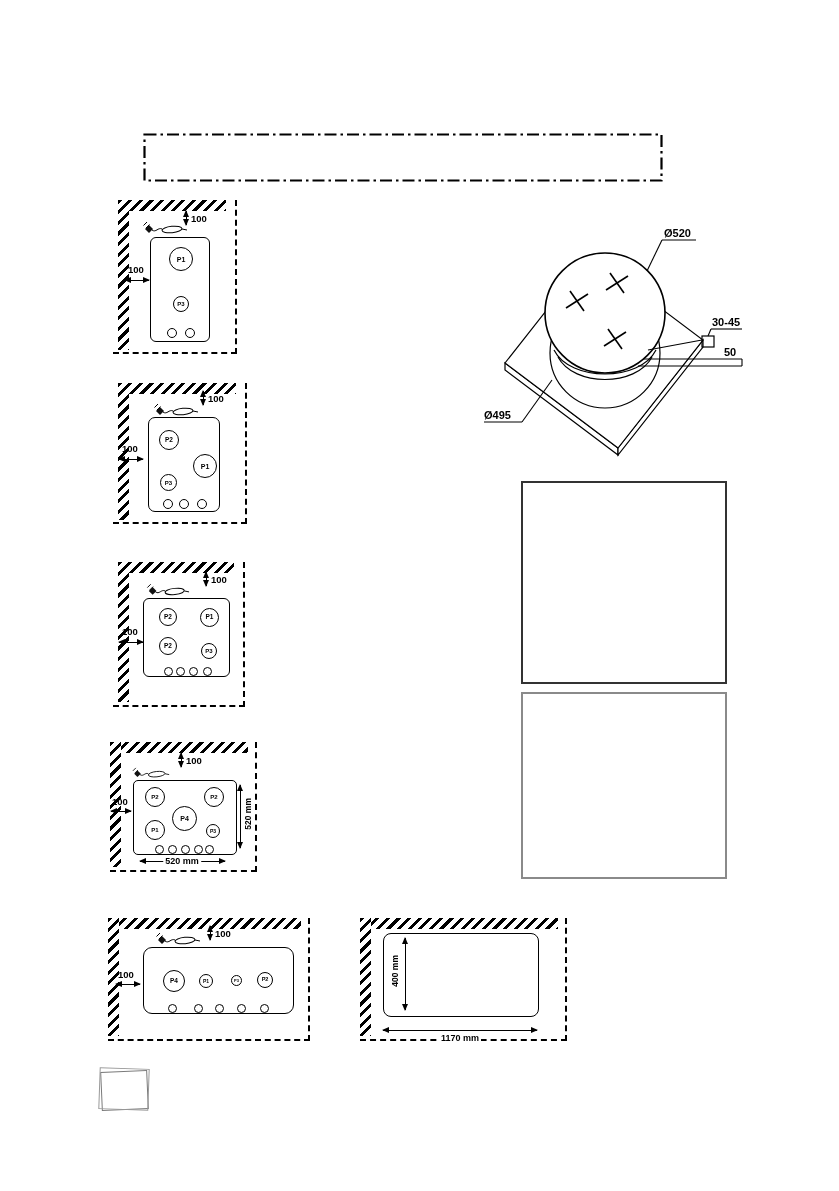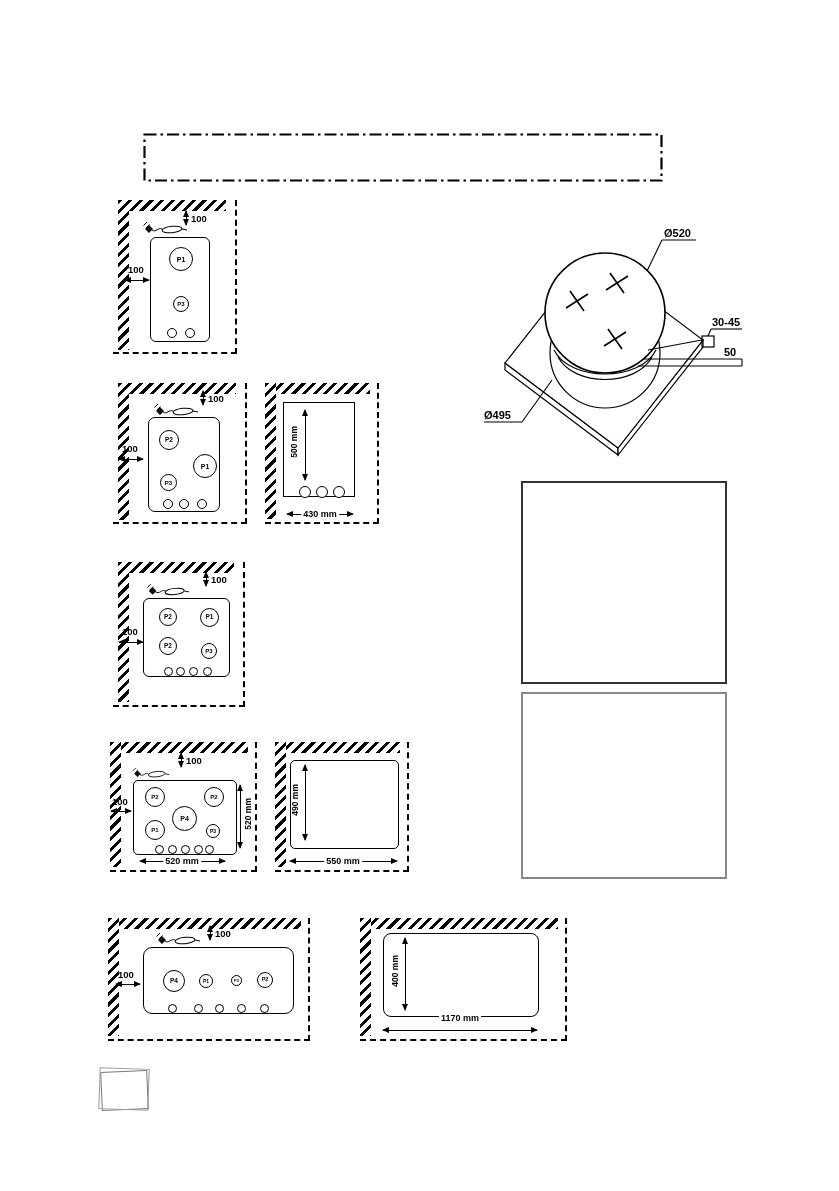--- a/index.html
+++ b/index.html
@@ -98,33 +98,20 @@
           <span>P1</span>
         </div>
       <div class="burner" style="left:11px;top:56px;width:15px;height:15px;font-size:6px">
           <span>P3</span>
         </div>
       <div class="knob" style="left:14px;top:81px"></div>
       <div class="knob" style="left:30px;top:81px"></div>
       <div class="knob" style="left:48px;top:81px"></div>
     </div>
   </div>
-  <div class="diag" style="left:265px;top:383px;width:112px;height:139px">
-    <div class="hatch-h" style="left:5px;top:0;width:100px"></div>
-    <div class="hatch-v" style="left:0;top:0;height:136px"></div>
-    <div class="cut" style="left:18px;top:19px;width:70px;height:93px">
-      <div class="hole" style="left:15px;top:83px"></div>
-      <div class="hole" style="left:32px;top:83px"></div>
-      <div class="hole" style="left:49px;top:83px"></div>
-    </div>
-    <div class="dimv" style="left:40px;top:27px;height:70px"></div>
-    <span class="vlab" style="left:25px;top:43px">500 mm</span>
-    <div class="dimh" style="left:22px;top:131px;width:66px"></div>
-    <span class="labc" style="left:55px;top:131px">430 mm</span>
-  </div>
 
   <div class="diag" style="left:113px;top:562px;width:130px;height:143px">
     <div class="hatch-h" style="left:5px;top:0;width:116px"></div>
     <div class="hatch-v" style="left:5px;top:0;height:140px"></div>
     <svg class="plug" style="left:31px;top:20px" width="46" height="15" viewBox="0 0 48 15">
       <path d="M3.5 5.5 L7 2 M6 8 L9.5 4.5" stroke="#000" stroke-width="1" fill="none"></path>
       <path d="M5 9 L9 5 L13 9 L9 13 Z" fill="#111"></path>
       <path d="M12 10 C 16 13, 18 7, 22 9" fill="none" stroke="#000"></path>
       <ellipse cx="32" cy="9.5" rx="10" ry="3.2" fill="none" stroke="#000" transform="rotate(-6 32 9.5)"></ellipse>
       <path d="M42 9 L47 10" stroke="#000"></path>
@@ -186,29 +173,20 @@
       <div class="knob knob7" style="left:21px;top:64px"></div>
       <div class="knob knob7" style="left:34px;top:64px"></div>
       <div class="knob knob7" style="left:47px;top:64px"></div>
       <div class="knob knob7" style="left:60px;top:64px"></div>
       <div class="knob knob7" style="left:71px;top:64px"></div>
     </div>
     <div class="dimv" style="left:130px;top:43px;height:63px"></div>
     <span class="vlab" style="left:134px;top:56px">520 mm</span>
     <div class="dimh" style="left:30px;top:119px;width:85px"></div>
     <span class="labc" style="left:72px;top:119px">520 mm</span>
-  </div>
-  <div class="diag" style="left:275px;top:742px;width:132px;height:128px">
-    <div class="hatch-h" style="left:5px;top:0;width:120px"></div>
-    <div class="hatch-v" style="left:0;top:0;height:125px"></div>
-    <div class="cut" style="left:15px;top:18px;width:107px;height:87px;border-radius:5px"></div>
-    <div class="dimv" style="left:30px;top:23px;height:75px"></div>
-    <span class="vlab" style="left:16px;top:42px">490 mm</span>
-    <div class="dimh" style="left:15px;top:119px;width:107px"></div>
-    <span class="labc" style="left:68px;top:119px">550 mm</span>
   </div>
 
   <div class="diag" style="left:108px;top:918px;width:200px;height:121px">
     <div class="hatch-h" style="left:5px;top:0;width:188px"></div>
     <div class="hatch-v" style="left:0;top:0;height:118px"></div>
     <svg class="plug" style="left:45px;top:13px" width="48" height="15" viewBox="0 0 48 15">
       <path d="M3.5 5.5 L7 2 M6 8 L9.5 4.5" stroke="#000" stroke-width="1" fill="none"></path>
       <path d="M5 9 L9 5 L13 9 L9 13 Z" fill="#111"></path>
       <path d="M12 10 C 16 13, 18 7, 22 9" fill="none" stroke="#000"></path>
       <ellipse cx="32" cy="9.5" rx="10" ry="3.2" fill="none" stroke="#000" transform="rotate(-6 32 9.5)"></ellipse>
@@ -238,21 +216,21 @@
       <div class="knob knob7" style="left:116px;top:56px"></div>
     </div>
   </div>
   <div class="diag" style="left:360px;top:918px;width:205px;height:121px">
     <div class="hatch-h" style="left:5px;top:0;width:193px"></div>
     <div class="hatch-v" style="left:0;top:0;height:118px"></div>
     <div class="cut" style="left:23px;top:15px;width:154px;height:82px;border-radius:8px"></div>
     <div class="dimv" style="left:45px;top:20px;height:72px"></div>
     <span class="vlab" style="left:31px;top:37px">400 mm</span>
     <div class="dimh" style="left:23px;top:112px;width:154px"></div>
-    <span class="labc" style="left:100px;top:100px">1170 mm</span>
+    <span class="labc" style="left:100px;top:120px">1170 mm</span>
   </div>
 
   <svg class="abs" style="left:478px;top:212px" width="290" height="246" viewBox="0 0 290 246">
     <polygon class="ln" points="27,151 140,236 140,243 27,158"></polygon>
     <polygon class="ln" points="140,236 225,128 225,135 140,243"></polygon>
     <polygon class="ln" points="27,151 112,43 225,128 140,236"></polygon>
     <circle class="ln" cx="127" cy="141" r="55"></circle>
     <path class="lnf" d="M76,138 C92,170 162,170 178,138"></path>
     <path class="lnf" d="M80,145 C96,175 158,175 174,145"></path>
     <circle cx="127" cy="101" r="60" fill="#fff" stroke="#000" stroke-width="1.6"></circle>

